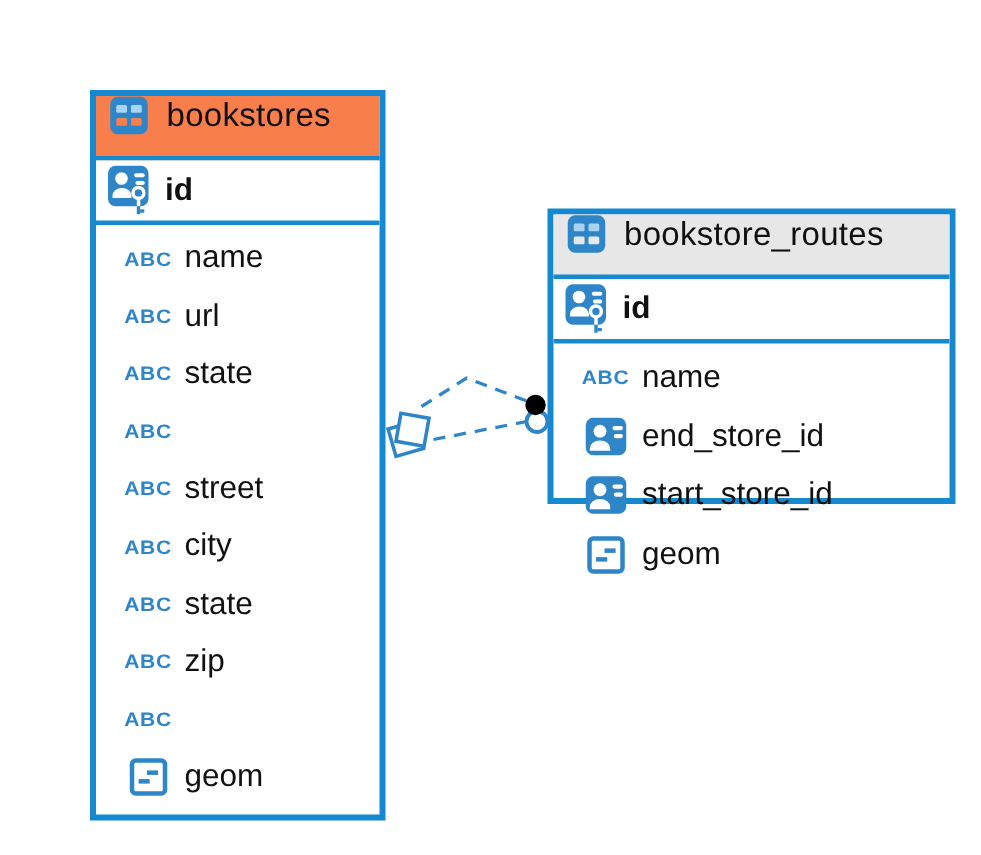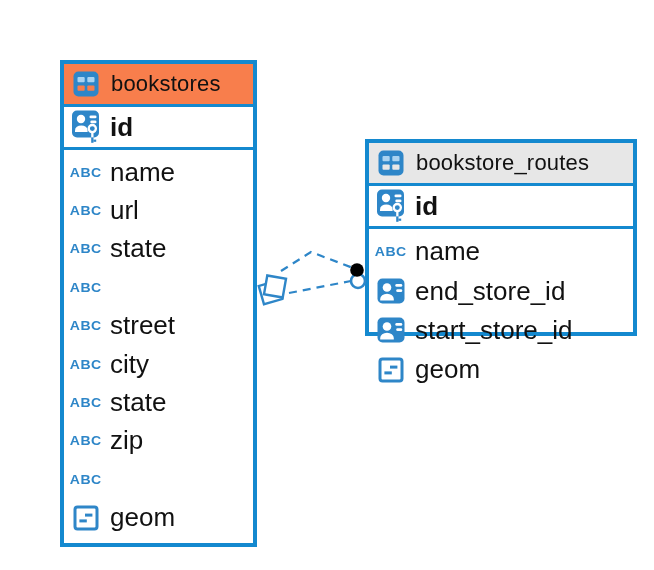--- a/index.html
+++ b/index.html
@@ -14,40 +14,40 @@
   }
   *{margin:0;padding:0;box-sizing:border-box;}
   html,body{width:654px;height:570px;overflow:hidden;background:var(--bg);
     font-family:"Liberation Sans",sans-serif;color:var(--text);}
   .canvas{position:relative;width:654px;height:570px;background:var(--bg);}
 
   .erd-table{position:absolute;background:#fff;border:4px solid var(--border-blue);}
   .t0{left:60px;top:60px;width:197px;height:487px;}
   .t1{left:365px;top:139px;width:272px;height:197px;}
 
-  .tbl-header{height:43px;display:flex;align-items:center;gap:9px;
+  .tbl-header{height:43px;display:flex;align-items:flex-start;gap:9px;
     padding:0 4px 0 5px;border-bottom:3px solid var(--border-blue);}
   .t0 .tbl-header{background:var(--orange);}
   .t1 .tbl-header{background:var(--gray);}
   .t0 .tbl-header .hole{fill:var(--orange);}
   .t1 .tbl-header .hole{fill:var(--gray);}
 
   .tbl-title{font-size:22px;letter-spacing:0.2px;white-space:nowrap;}
 
   .pk-row{height:43px;display:flex;align-items:center;gap:8px;
     padding-left:5px;border-bottom:3px solid var(--border-blue);background:#fff;}
   .pk-row .col-label{font-weight:700;}
 
   .cols{padding-top:3px;}
-  .col-row{display:flex;align-items:center;gap:8px;padding-left:5px;}
+  .col-row{display:flex;align-items:center;gap:8px;padding-left:18px;}
   .t0 .col-row{height:38.4px;}
   .t1 .col-row{height:39.4px;}
 
   .icon-box{width:33px;min-width:33px;display:flex;align-items:center;justify-content:center;}
-  .col-label{font-size:26px;white-space:nowrap;}
+  .col-label{font-size:21px;white-space:nowrap;}
 
   .abc{font-weight:700;font-size:13px;letter-spacing:0.4px;color:var(--icon-blue);
     transform:scaleX(1.08);display:inline-block;}
 
   svg.glyph{display:block;}
 
   .conn-line{fill:none;stroke:var(--line-blue);stroke-width:2.2;stroke-dasharray:8 6;}
   .marker-card{fill:#fff;stroke:var(--line-blue);stroke-width:2.4;}
   .marker-ring{fill:#fff;stroke:var(--line-blue);stroke-width:2.6;}
   .marker-dot{fill:#000;}

